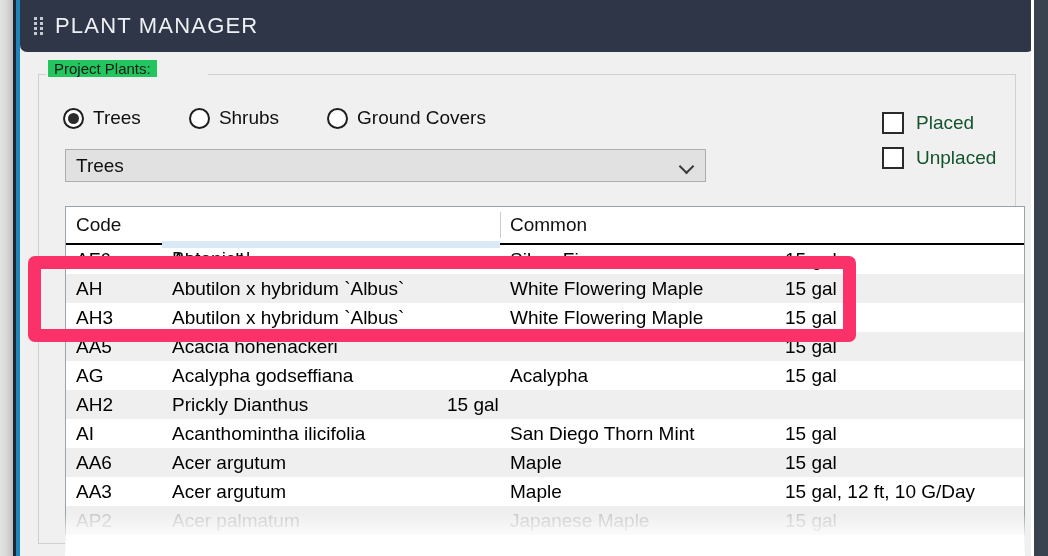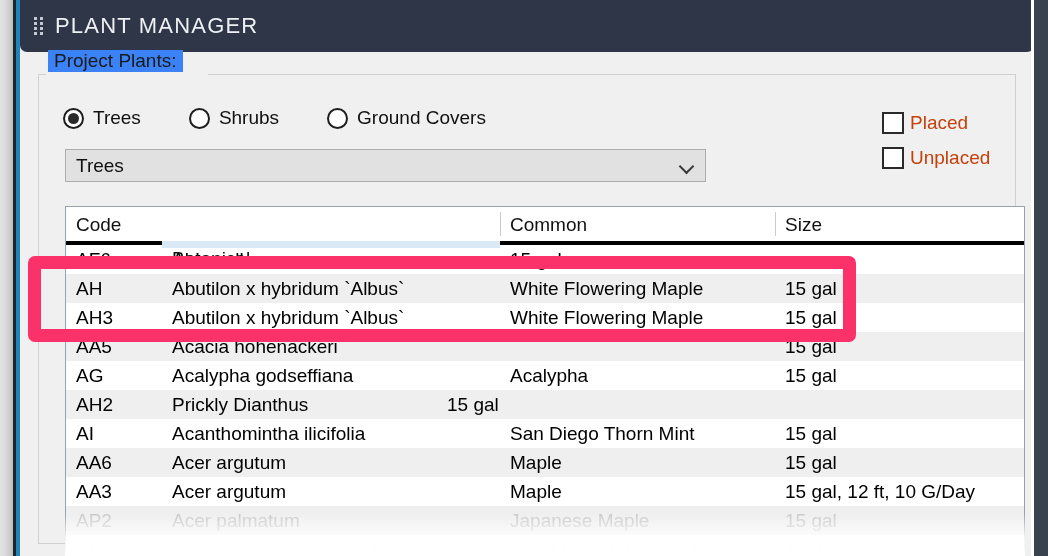--- a/index.html
+++ b/index.html
@@ -99,24 +99,24 @@
   .groupbox-top-left {
     position: absolute; left: 18px; top: 74px;
     width: 8px; height: 1px; background: #d0d0d0;
   }
   .groupbox-top-right {
     position: absolute; left: 188px; top: 74px;
     width: 808px; height: 1px; background: #d0d0d0;
   }
   .legend {
     position: absolute;
-    left: 28px; top: 50px;
-    font-size: 19px;
+    left: 28px; top: 60px;
+    font-size: 15px;
     color: #1a1a1a;
-    background: #3b82f6;
+    background: #22c55e;
     padding: 0 6px;
   }
 
   
   .radio-row {
     position: absolute;
     left: 43px; top: 107px;
     display: flex;
     align-items: center;
   }
@@ -161,23 +161,23 @@
     margin-bottom: 13px;
     cursor: default;
   }
   .check-mark {
     width: 22px; height: 22px;
     border: 2px solid #2a2a2a;
     background: #ffffff;
     flex: 0 0 auto;
   }
   .check-label {
-    margin-left: 6px;
+    margin-left: 12px;
     font-size: 19px;
-    color: #c2410c;
+    color: #14532d;
     white-space: nowrap;
   }
 
   
   .dropdown {
     position: absolute;
     left: 45px; top: 149px;
     width: 641px; height: 33px;
     background: #e1e1e1;
     border: 1px solid #adadad;
@@ -212,21 +212,21 @@
     width: 960px; height: 350px;
     background: #ffffff;
     border: 1px solid #9aa3ad;
     border-bottom: none;
     overflow: hidden;
   }
   .thead {
     display: flex;
     height: 38px;
     background: #ffffff;
-    border-bottom: 4px solid #000000;
+    border-bottom: 2px solid #000000;
   }
   .th {
     font-size: 19px;
     color: #111111;
     padding: 7px 0 0 10px;
     position: relative;
   }
   .th + .th::before {
     content: "";
     position: absolute;
@@ -338,26 +338,26 @@
       <span class="dropdown-value">Trees</span>
       <span class="chev"></span>
     </div>
 
     <div class="table-wrap">
 
       <div class="thead">
         <div class="th c-code">Code</div>
         <div class="th c-bot hl">Botanical</div>
         <div class="th c-com">Common</div>
-        <div class="th c-size">Size</div>
       </div>
 
       <div class="row">
         <div class="cell c-code">AF6</div>
         <div class="cell c-bot">Abies alba</div>
+        <div class="cell c-com">Silver Fir</div>
         <div class="cell c-size">15 gal</div>
       </div>
 
       <div class="row alt">
         <div class="cell c-code">AH</div>
         <div class="cell c-bot">Abutilon x hybridum `Albus`</div>
         <div class="cell c-com">White Flowering Maple</div>
         <div class="cell c-size">15 gal</div>
       </div>
 

